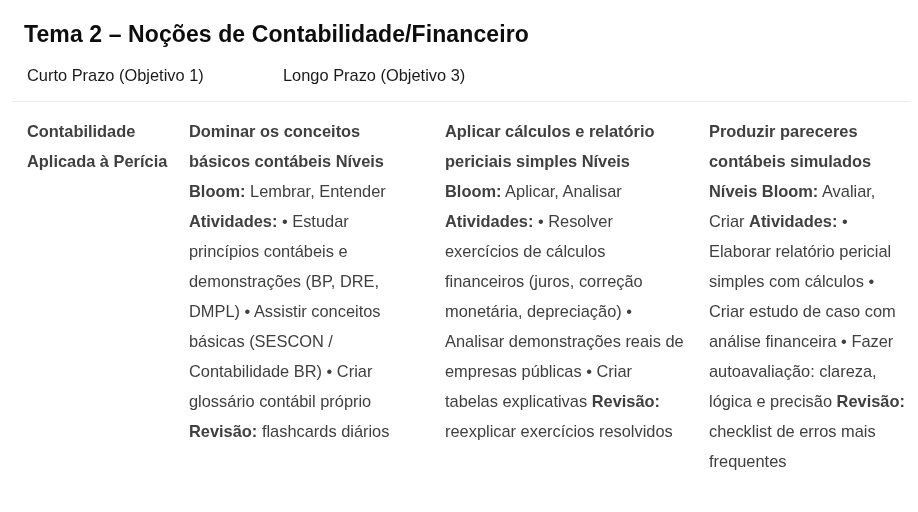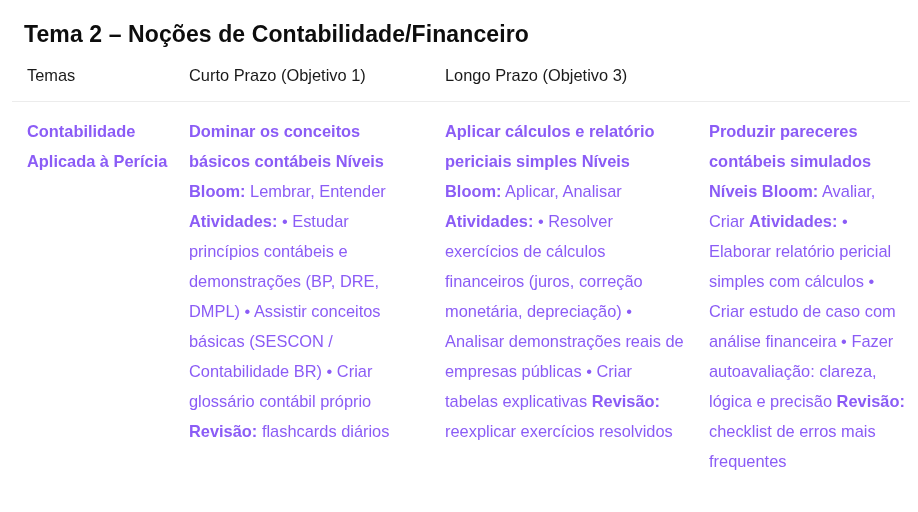--- a/index.html
+++ b/index.html
@@ -51,32 +51,31 @@
     .c2 { width: 256px; padding-left: 15px; padding-right: 8px; }
     .c3 { width: 264px; padding-left: 15px; padding-right: 8px; }
     .c4 { width: 216px; padding-left: 15px; padding-right: 0; }
     .head-row .cell {
       padding-top: 6px;
       color: #1a1a1a;
       white-space: nowrap;
     }
     .body-row .cell {
       padding-top: 14px;
-      color: #8b5cf6;
+      color: #404040;
     }
     .b { font-weight: 700; }
   </style>
 </head>
 <body>
 
 <h1 class="title">Tema 2 – Noções de Contabilidade/Financeiro</h1>
 
 <div class="table">
   <div class="row head-row">
-    <div class="cell c1">Temas</div>
     <div class="cell c2">Curto Prazo (Objetivo 1)</div>
     <div class="cell c4">Longo Prazo (Objetivo 3)</div>
   </div>
 
   <div class="row body-row">
     <div class="cell c1 b">Contabilidade Aplicada à Perícia</div>
 
     <div class="cell c2">
       <span class="b">Dominar os conceitos básicos contábeis</span>
       <span class="b">Níveis Bloom:</span>

